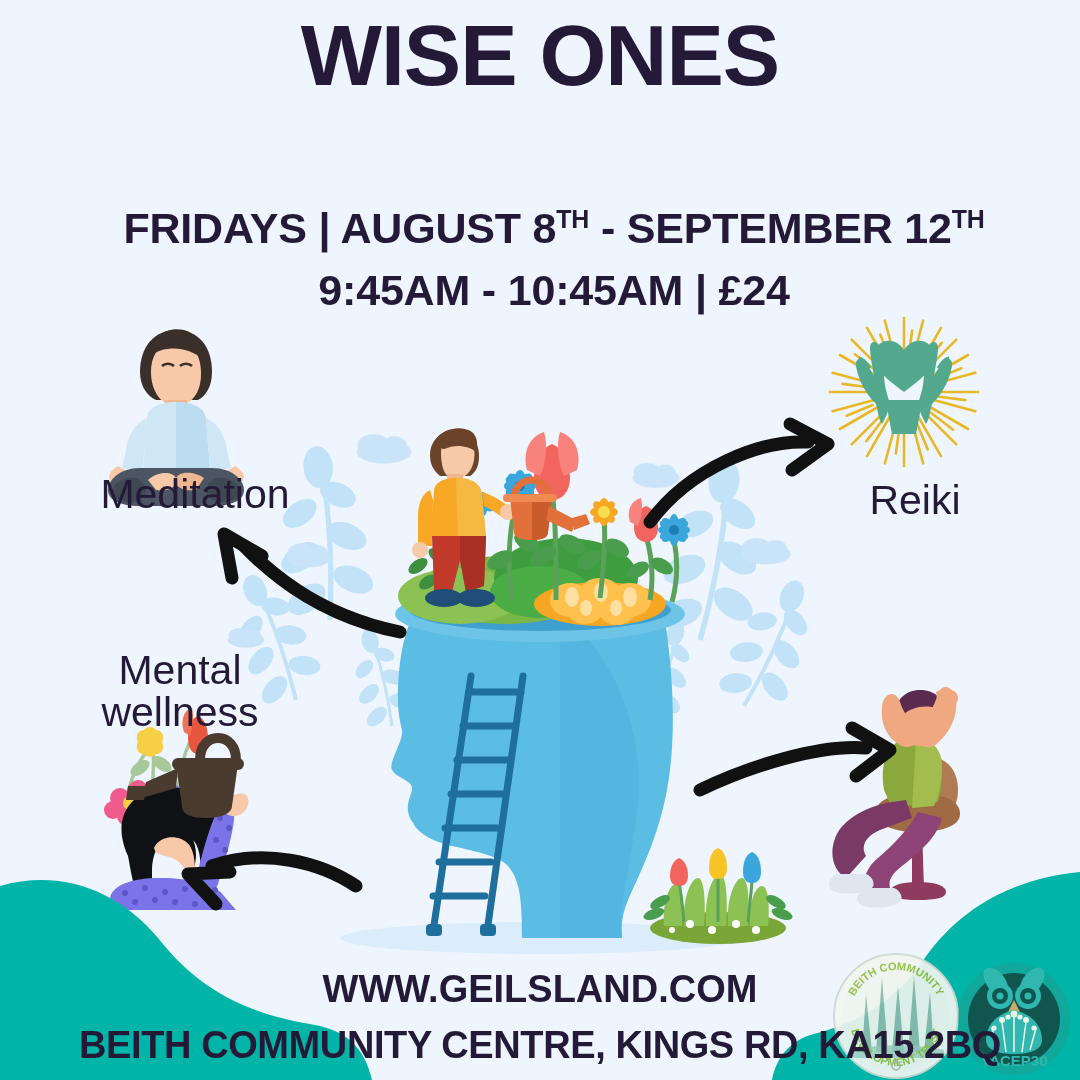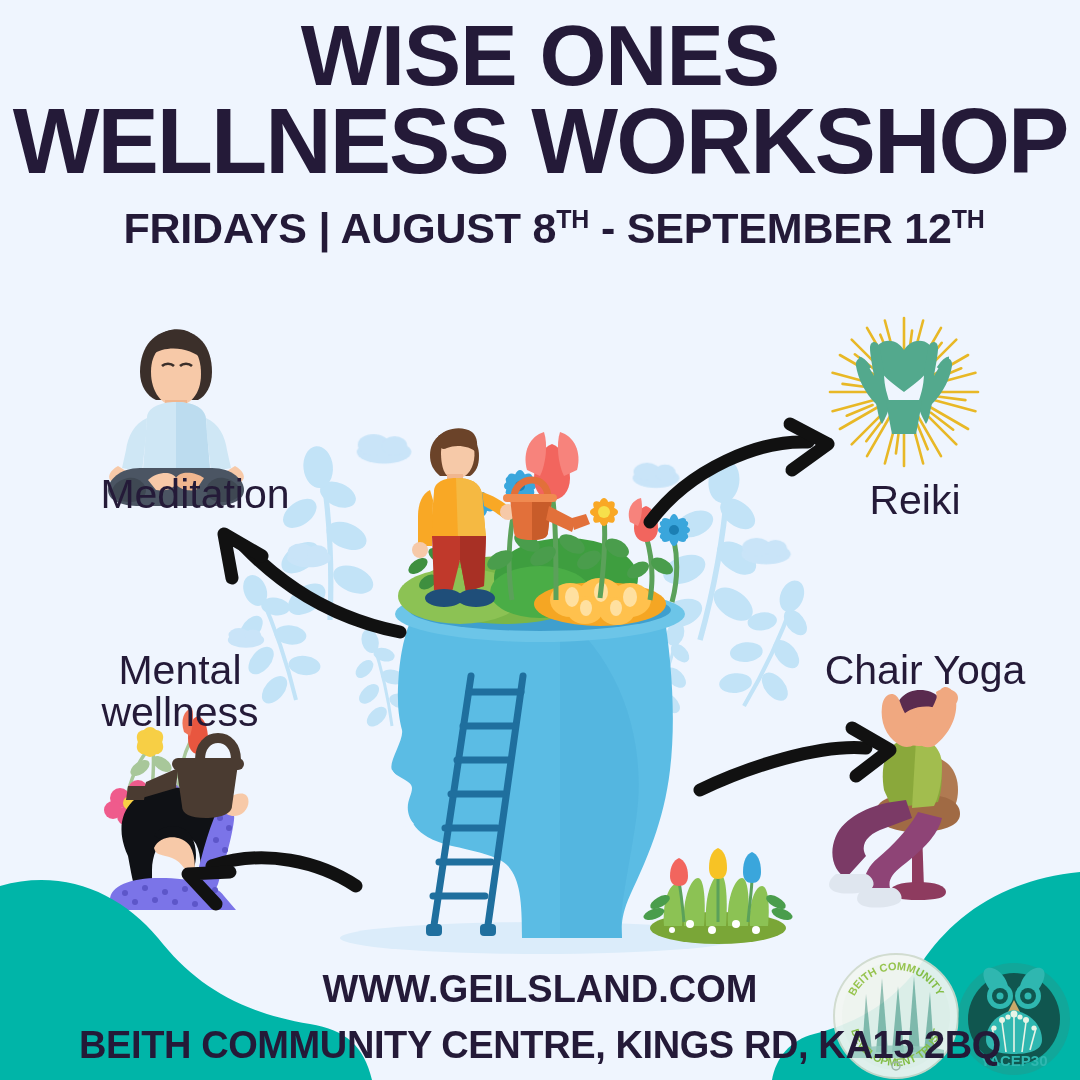--- a/index.html
+++ b/index.html
@@ -563,28 +563,27 @@
         <circle cx="1034" cy="1028" r="2.6"></circle>
           <circle cx="1008" cy="1017" r="2.6"></circle>
         <circle cx="1020" cy="1017" r="2.6"></circle>
       </g>
       <text x="1014" y="1066" text-anchor="middle" font-family="'Liberation Sans', sans-serif" font-size="15" font-weight="bold" fill="#2fb7b0">YACEP30</text>
     </g>
   </svg>
 
   <div class="title">
     <span class="l1">WISE ONES</span>
-    <span class="l2">WELLNESS WORKSHOP</span>
   </div>
 
   <div class="subline sub1"><span>FRIDAYS | AUGUST 8</span><span class="sup">TH</span><span> - SEPTEMBER 12</span><span class="sup">TH</span></div>
 
+  <div class="subline sub2">9:45AM - 10:45AM | £24</div>
 
   <div class="cat-label" id="lbl-meditation">Meditation</div>
   <div class="cat-label" id="lbl-reiki">Reiki</div>
   <div class="cat-label" id="lbl-mental">Mental
 wellness</div>
-  <div class="cat-label" id="lbl-chair">Chair Yoga</div>
 
   <div class="footer-line" id="footer-web">WWW.GEILSLAND.COM</div>
   <div class="footer-line" id="footer-addr">BEITH COMMUNITY CENTRE, KINGS RD, KA15 2BQ</div>
 
 </div>
 
 </body></html>

